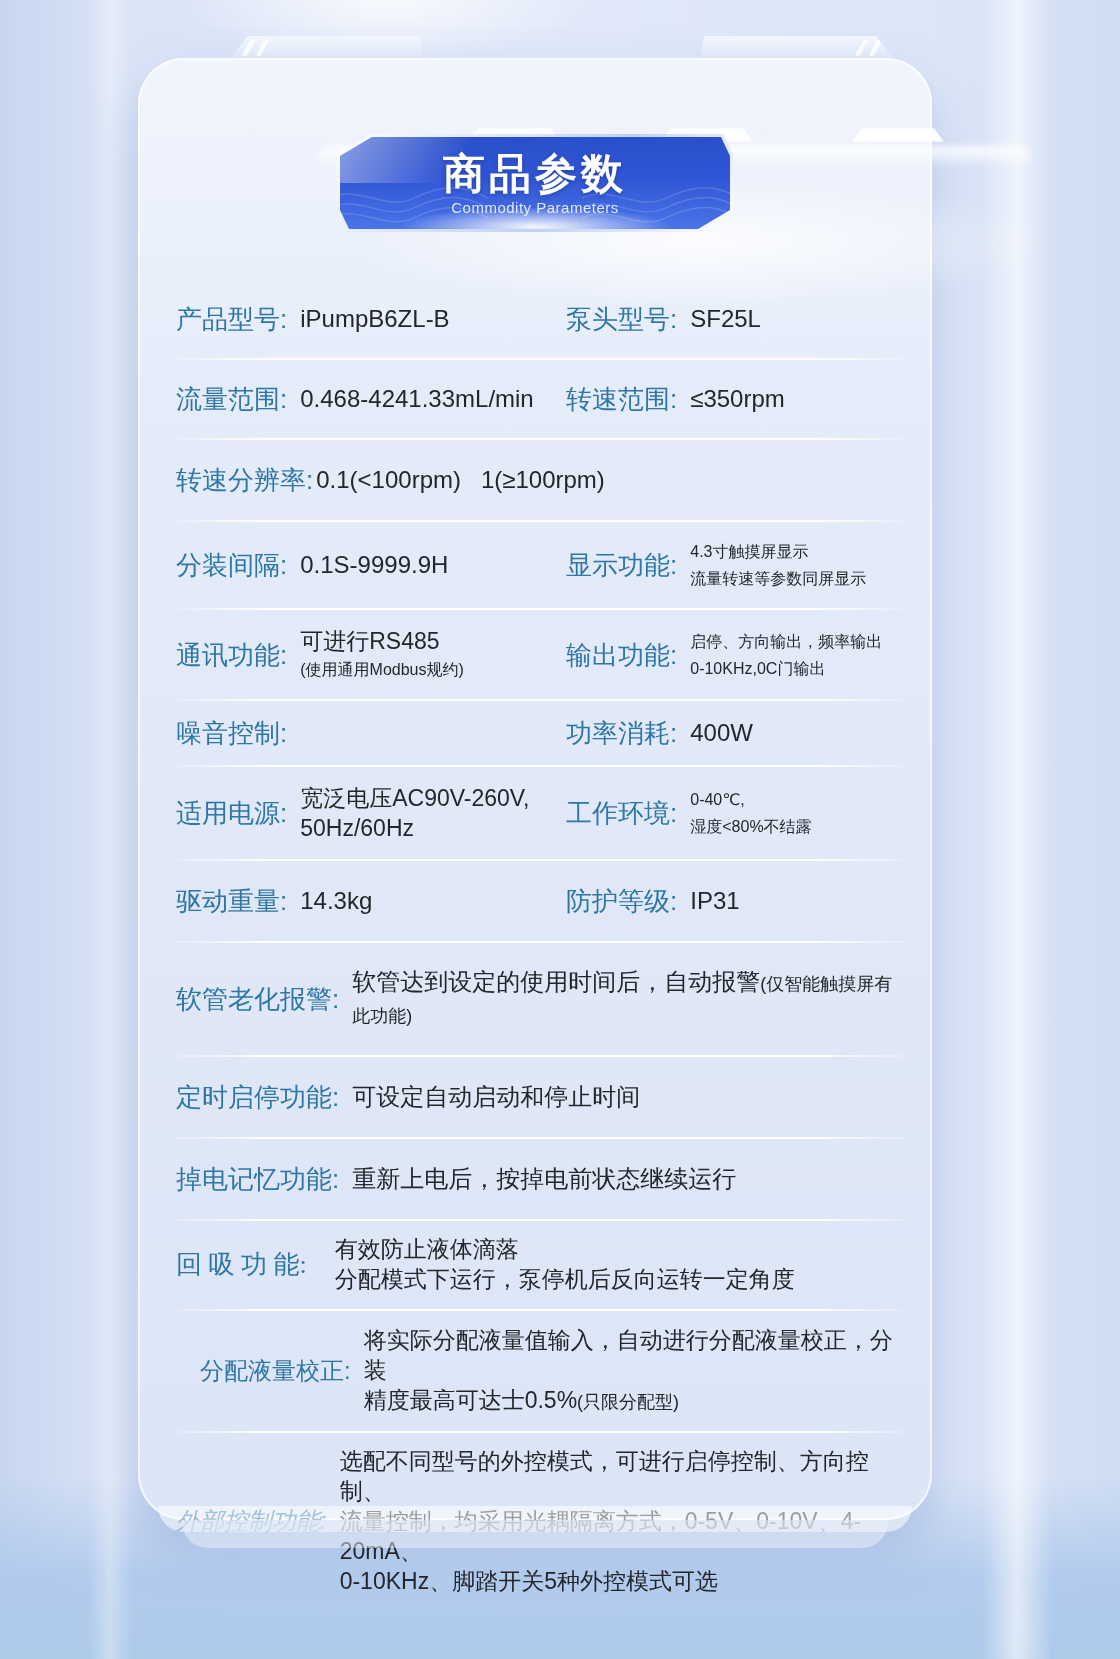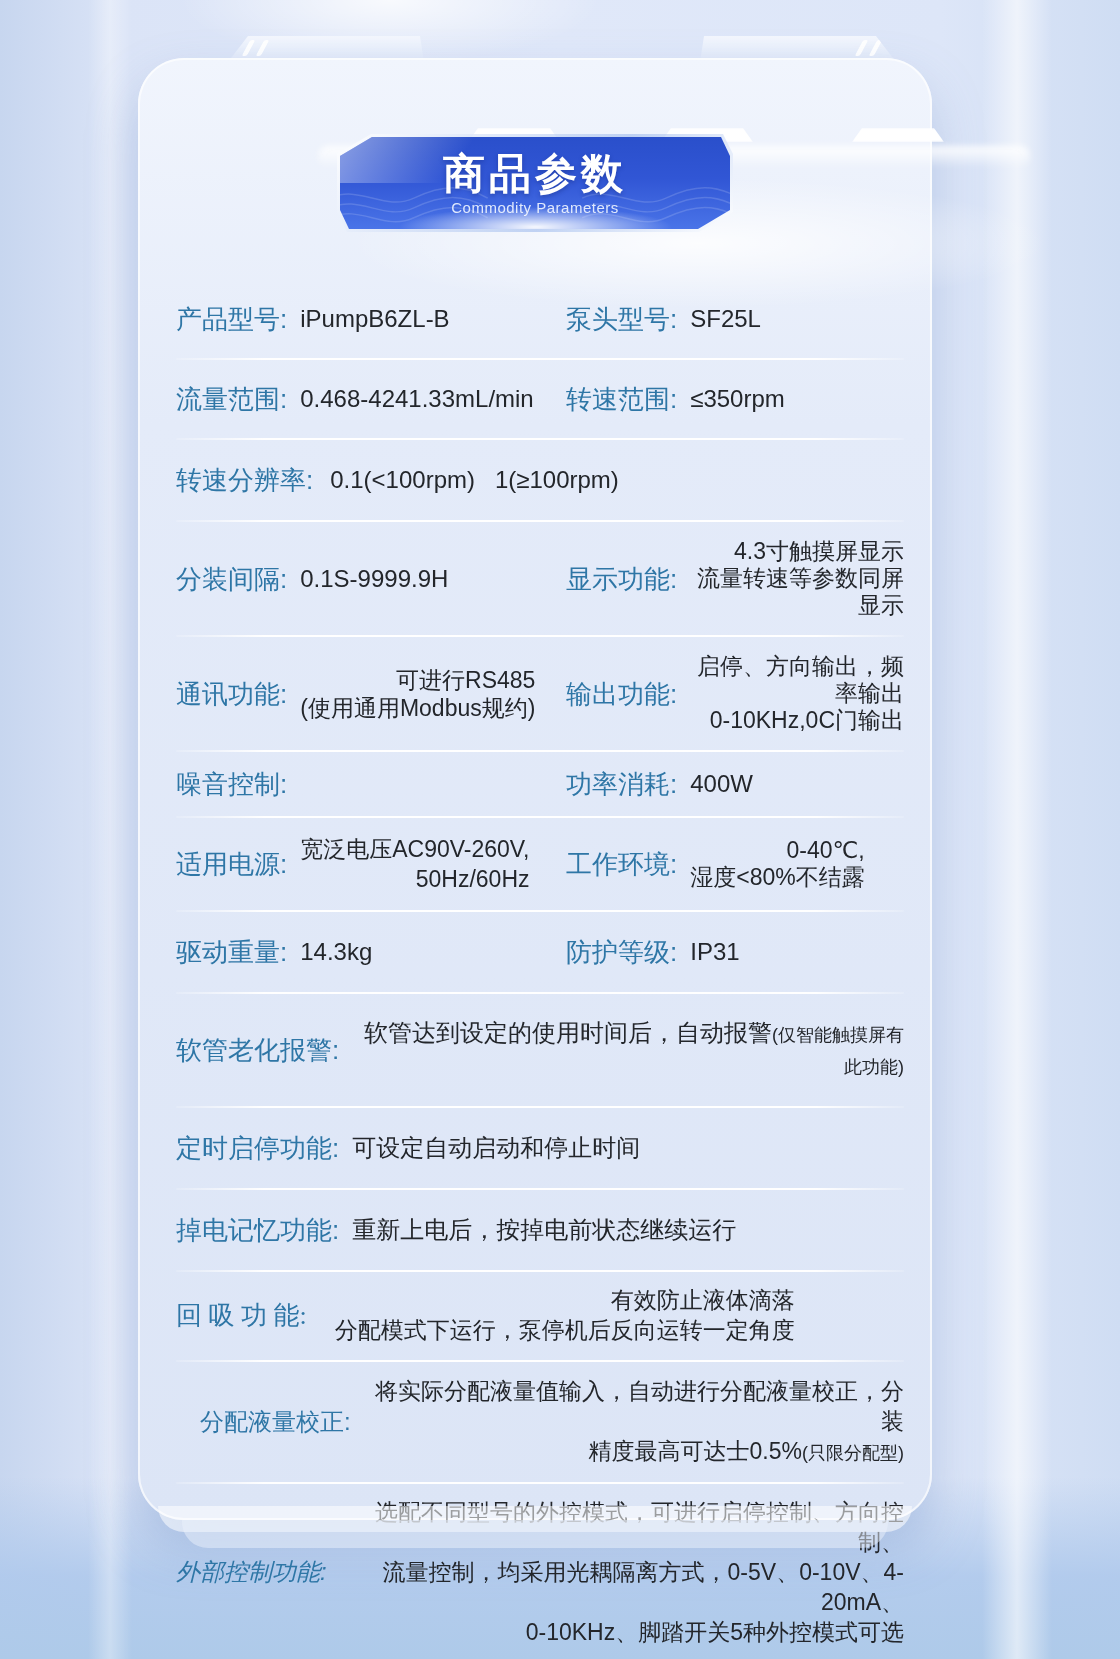--- a/index.html
+++ b/index.html
@@ -6,21 +6,20 @@
   body{
     width:1120px;height:1659px;position:relative;overflow:hidden;
     font-family:"Liberation Sans","DejaVu Sans",sans-serif;
   }
   .page{
     position:absolute;inset:0;
     background:
       linear-gradient(180deg, rgba(181,205,238,0) 0%, rgba(181,205,238,0) 89%, rgba(175,201,236,.9) 95%, #aecae9 100%),
       radial-gradient(ellipse 300px 90px at 390px 0px, rgba(255,255,255,.8), rgba(255,255,255,0) 70%),
       linear-gradient(90deg,#c7d6ef 0%, #dbe4f7 11%, #e0e8f9 50%, #dde6f8 84%, #cfddf3 100%);
-    text-align: right;
   }
   .streak{position:absolute;top:0;height:100%;pointer-events:none;}
   .streak.right{left:982px;width:70px;background:linear-gradient(90deg,rgba(255,255,255,0),rgba(255,255,255,.6),rgba(255,255,255,0));}
   .streak.left{left:88px;width:44px;background:linear-gradient(90deg,rgba(255,255,255,0),rgba(255,255,255,.35),rgba(255,255,255,0));}
 
   
   .card{
     position:absolute;left:138px;top:58px;width:794px;height:1462px;
     border-radius:46px;
     background:linear-gradient(180deg,#f1f5fd 0%,#e4ebf9 25%,#dce5f6 100%);
@@ -70,21 +69,21 @@
 
   
   .specs{position:absolute;left:38px;right:28px;top:222px;}
   .row{display:flex;align-items:center;}
   .row .cell{display:flex;align-items:center;gap:13px;}
   .row .cell.l{width:390px;flex:none;}
   .row .cell.r{flex:1;}
   .label{color:#2e76a6;font-size:26px;line-height:32px;white-space:pre;flex:none;}
   .value{color:#23262b;font-size:24px;line-height:30px;font-weight:500;white-space:pre-wrap;}
   .vmulti{display:flex;flex-direction:column;}
-  .vmulti .ln{color:#23262b;font-size:23px;line-height:27px;font-weight:500;white-space:pre-wrap;}
+  .vmulti .ln{color:#23262b;font-size:16px;line-height:27px;font-weight:500;white-space:pre-wrap;}
   .vmulti .ln.big{font-size:23px;line-height:30px;}
   .note{font-size:18px;font-weight:400;}
   .divider{height:2px;border-radius:1px;
     background:linear-gradient(90deg,rgba(255,255,255,.15),#ffffff 12%,#ffffff 88%,rgba(255,255,255,.15));}
   .p24{padding:23px 0;} .p17{padding:16px 0;} .p25{padding:24px 0;} .p15{padding:14px 0;} .p14{padding:13px 0;}
   .wide .value{flex:1;}
 </style>
 </head>
 <body>
 
@@ -145,21 +144,21 @@
           <span class="value">0.468-4241.33mL/min</span>
         </div>
         <div class="cell r">
           <span class="label">转速范围:</span>
           <span class="value">≤350rpm</span>
         </div>
       </div>
       <div class="divider"></div>
 
       <div class="row p25">
-        <div class="cell wide" style="gap:17px;">
+        <div class="cell wide" style="gap:3px;">
           <span class="label">转速分辨率:</span>
           <span class="value">0.1(&lt;100rpm)   1(≥100rpm)</span>
         </div>
       </div>
       <div class="divider"></div>
 
       <div class="row p17">
         <div class="cell l">
           <span class="label">分装间隔:</span>
           <span class="value">0.1S-9999.9H</span>

